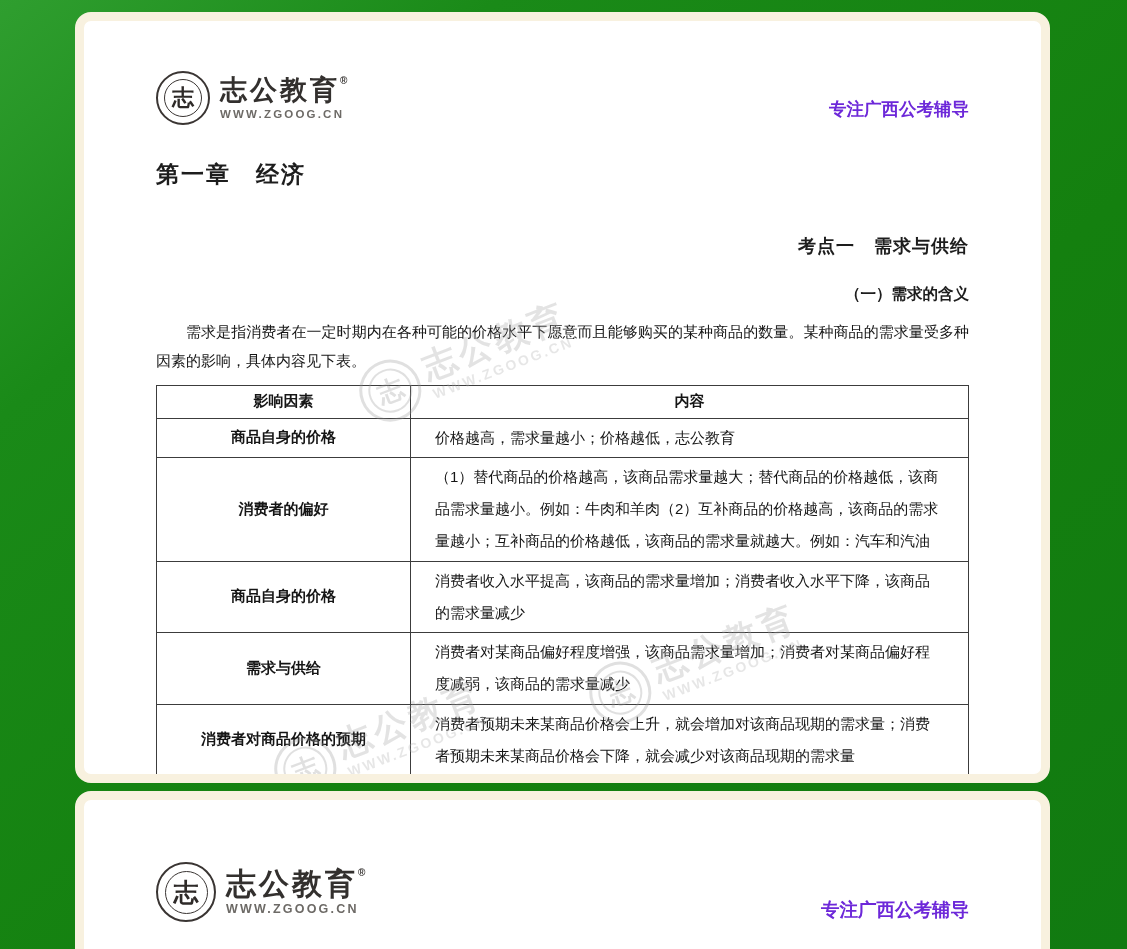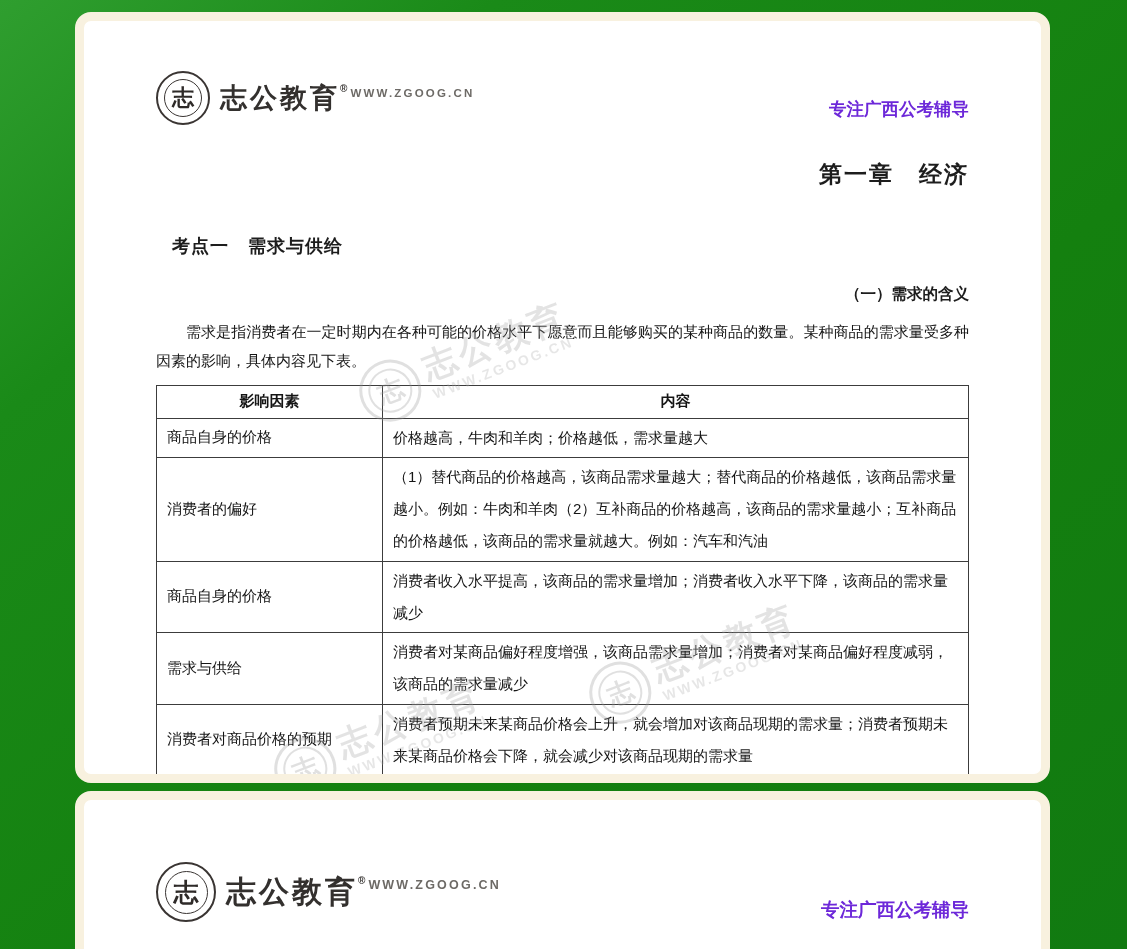--- a/index.html
+++ b/index.html
@@ -34,50 +34,50 @@
     display: flex; align-items: center; justify-content: center;
     box-sizing: border-box;
   }
   .seal-inner {
     width: 38px; height: 38px; border-radius: 50%;
     border: 1.5px solid #3a3533;
     display: flex; align-items: center; justify-content: center;
     font-weight: bold; font-size: 22px; color: #2e2a28;
     box-sizing: border-box;
   }
-  .brand-text { display: flex; flex-direction: row; line-height: 1.05; }
+  .brand-text { display: flex; flex-direction: column; line-height: 1.05; }
   .brand-name { font-size: 27px; font-weight: bold; color: #33302e; letter-spacing: 3px; }
   .brand-name sup { font-size: 10px; vertical-align: top; }
   .brand-url { font-size: 11.5px; color: #6d6a66; letter-spacing: 2.2px; font-weight: bold; margin-top: 3px; }
   #page-2 .brand-name { font-size: 30px; }
   #page-2 .seal { width: 60px; height: 60px; }
   #page-2 .seal-inner { width: 43px; height: 43px; font-size: 25px; }
   #page-2 .brand-url { font-size: 12.5px; }
   .tagline { font-size: 17.5px; font-weight: bold; color: #6d28d9; padding-bottom: 4px; }
 
   
-  .chapter-title { text-align: right; font-size: 23px; font-weight: bold; margin-top: 34px; letter-spacing: 2px; }
-  .h-section { font-size: 18px; font-weight: bold; margin-top: 44px; margin-left: 16px; letter-spacing: 1px; }
+  .chapter-title { text-align: left; font-size: 23px; font-weight: bold; margin-top: 34px; letter-spacing: 2px; }
+  .h-section { font-size: 18px; font-weight: bold; margin-top: 44px; margin-left: 16px; letter-spacing: 1px; text-align: right; }
   .h-sub1 { font-size: 16.5px; font-weight: bold; margin-top: 32px; }
   .h-sub2 { font-size: 15.5px; font-weight: bold; margin-top: 26px; text-align: right; }
   .para {
     font-size: 15px; line-height: 1.95; margin-top: 12px;
     text-indent: 2em; text-align: justify; color: #151515;
   }
 
   table.factors {
     width: 100%; border-collapse: collapse; margin-top: 9px;
     font-size: 15px; color: #151515;
   }
   table.factors th, table.factors td {
     border: 1.4px solid #3c3c3c;
-    padding: 3px 10px;
+    padding: 3px 24px;
   }
   table.factors th { font-weight: bold; text-align: center; height: 26px; }
-  td.factor-cell { font-weight: normal; text-align: left; width: 205px; }
+  td.factor-cell { font-weight: bold; text-align: center; width: 205px; }
   td.content-cell { text-align: left; line-height: 2.15; padding-left: 13px; }
 
   
   .watermark {
     position: absolute;
     display: flex; align-items: center; gap: 8px;
     transform: rotate(-21deg);
     opacity: 0.30;
     pointer-events: none;
     z-index: 5;
@@ -132,21 +132,21 @@
     <table class="factors">
       <thead>
         <tr>
           <th>影响因素</th>
           <th>内容</th>
         </tr>
       </thead>
       <tbody>
           <tr>
             <td class="factor-cell">商品自身的价格</td>
-            <td class="content-cell">价格越高，牛肉和羊肉；价格越低，需求量越大</td>
+            <td class="content-cell">价格越高，需求量越小；价格越低，志公教育</td>
           </tr>
           <tr>
             <td class="factor-cell">消费者的偏好</td>
             <td class="content-cell">（1）替代商品的价格越高，该商品需求量越大；替代商品的价格越低，该商品需求量越小。例如：牛肉和羊肉（2）互补商品的价格越高，该商品的需求量越小；互补商品的价格越低，该商品的需求量就越大。例如：汽车和汽油</td>
           </tr>
           <tr>
             <td class="factor-cell">商品自身的价格</td>
             <td class="content-cell">消费者收入水平提高，该商品的需求量增加；消费者收入水平下降，该商品的需求量减少</td>
           </tr>
           <tr>

